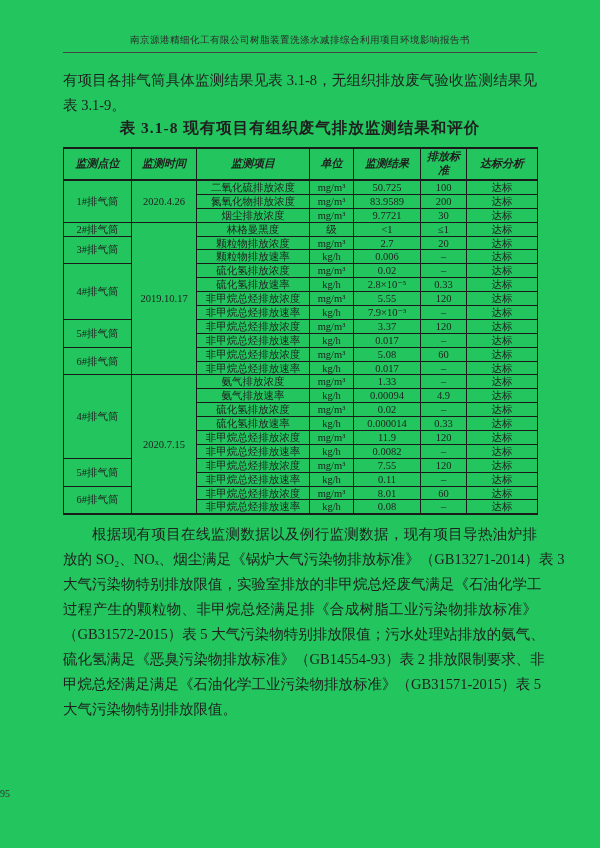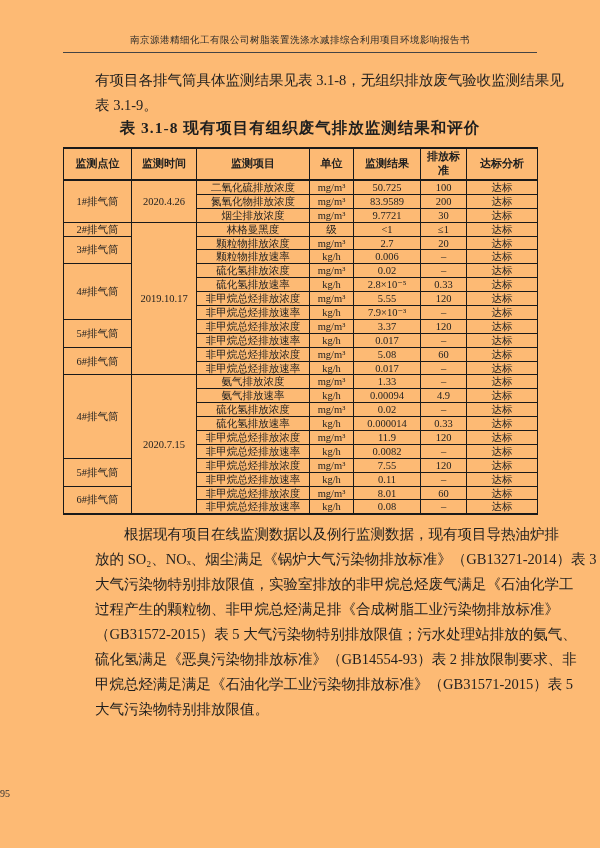--- a/index.html
+++ b/index.html
@@ -4,21 +4,21 @@
 <style>
   :root{
     --text:#1f1f1f;
     --border:#1a1a1a;
   }
   html,body{margin:0;padding:0;background:#e8e8e8;}
   .page{
     position:relative;
     width:600px;height:848px;
     margin:0 auto;
-    background:#fdba74;
+    background:#22c55e;
     color:var(--text);
     font-family:"Liberation Serif","DejaVu Serif",serif;
     overflow:hidden;
   }
   .doc-header{
     position:absolute;
     top:34px;left:63px;width:474px;
     text-align:center;
     font-size:9.5px;
     letter-spacing:0.5px;
@@ -27,21 +27,20 @@
     border-bottom:1.5px solid #444;
   }
   .content{
     position:absolute;
     top:58px;left:63px;width:474px;
   }
   .para{
     font-size:14.5px;
     line-height:25px;
     color:var(--text);
-    margin-left:32px;
   }
   .para .tline{
     text-align:justify;
     text-align-last:justify;
     text-justify:inter-character;
     white-space:nowrap;
   }
   .para .tline.last{
     text-align:left;
     text-align-last:auto;
@@ -66,20 +65,21 @@
   }
   table.monitor th, table.monitor td{
     border:1px solid var(--border);
     text-align:center;
     vertical-align:middle;
     padding:0 1px;
     overflow:hidden;
   }
   table.monitor thead tr{
     border-bottom:2px solid var(--border);
+    font-style:italic;
   }
   table.monitor th{
     font-size:11px;
     font-weight:bold;
     height:30px;
     line-height:1.25;
   }
   table.monitor td{
     font-size:10.5px;
     height:12.9px;

